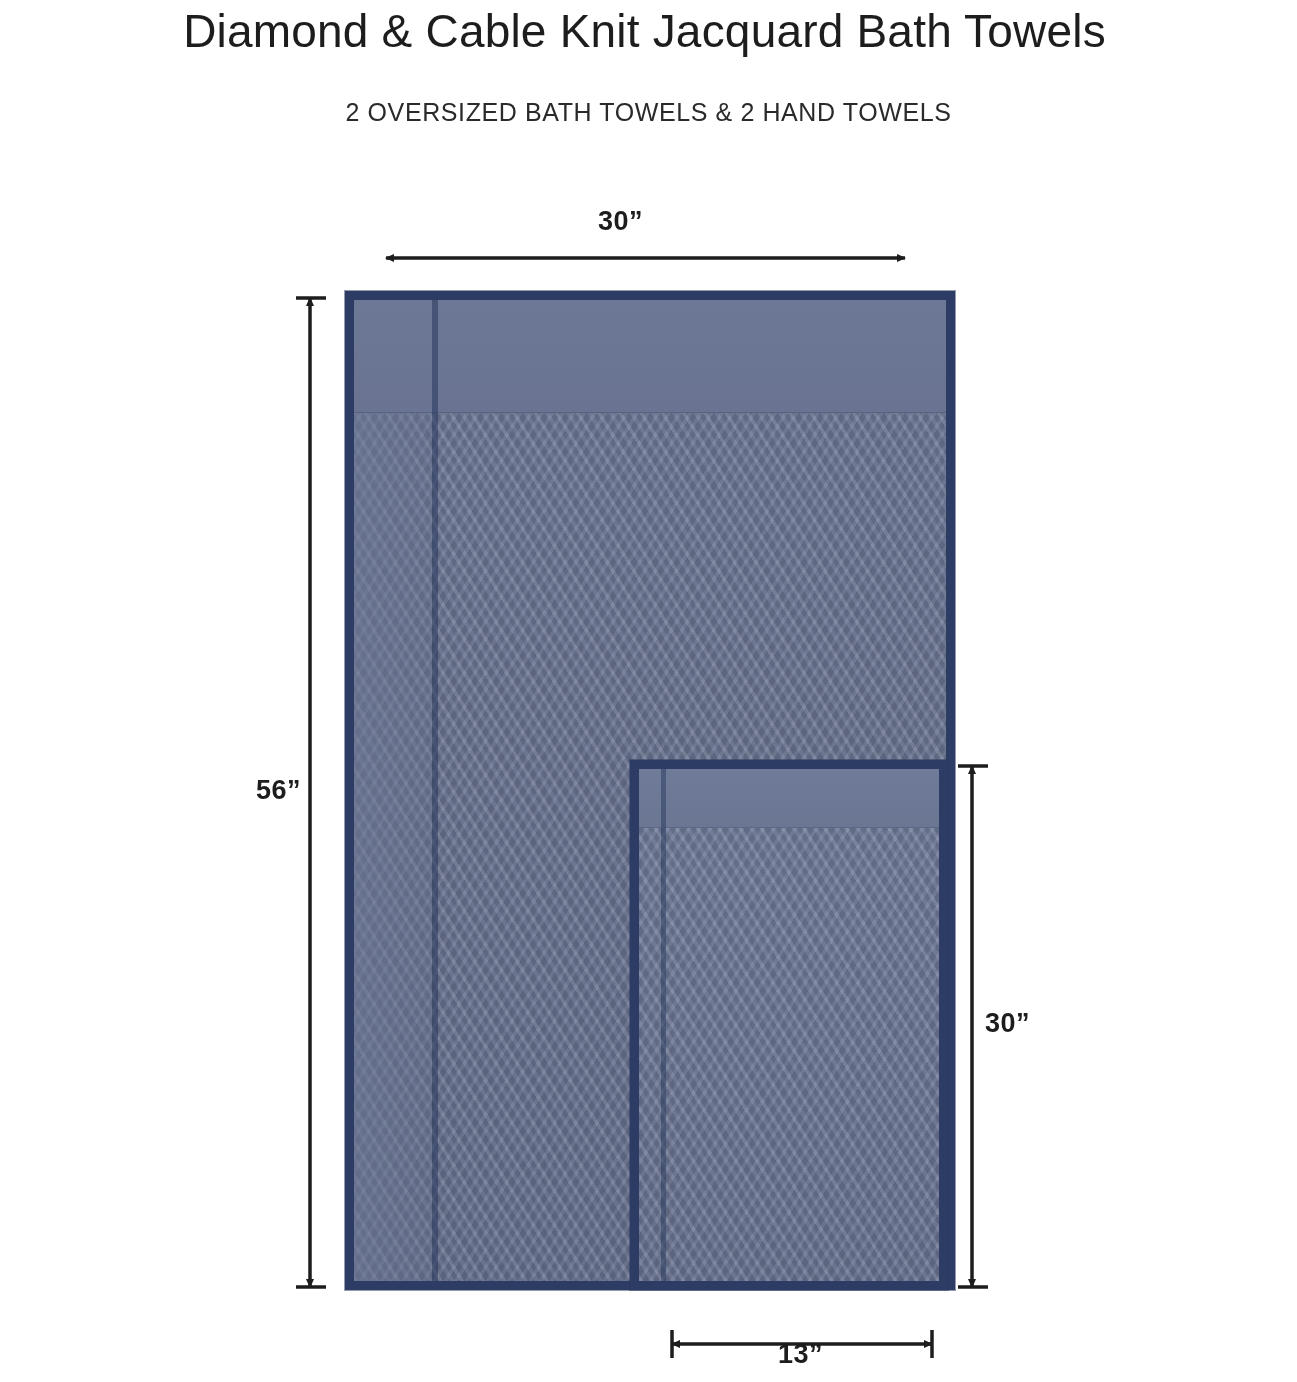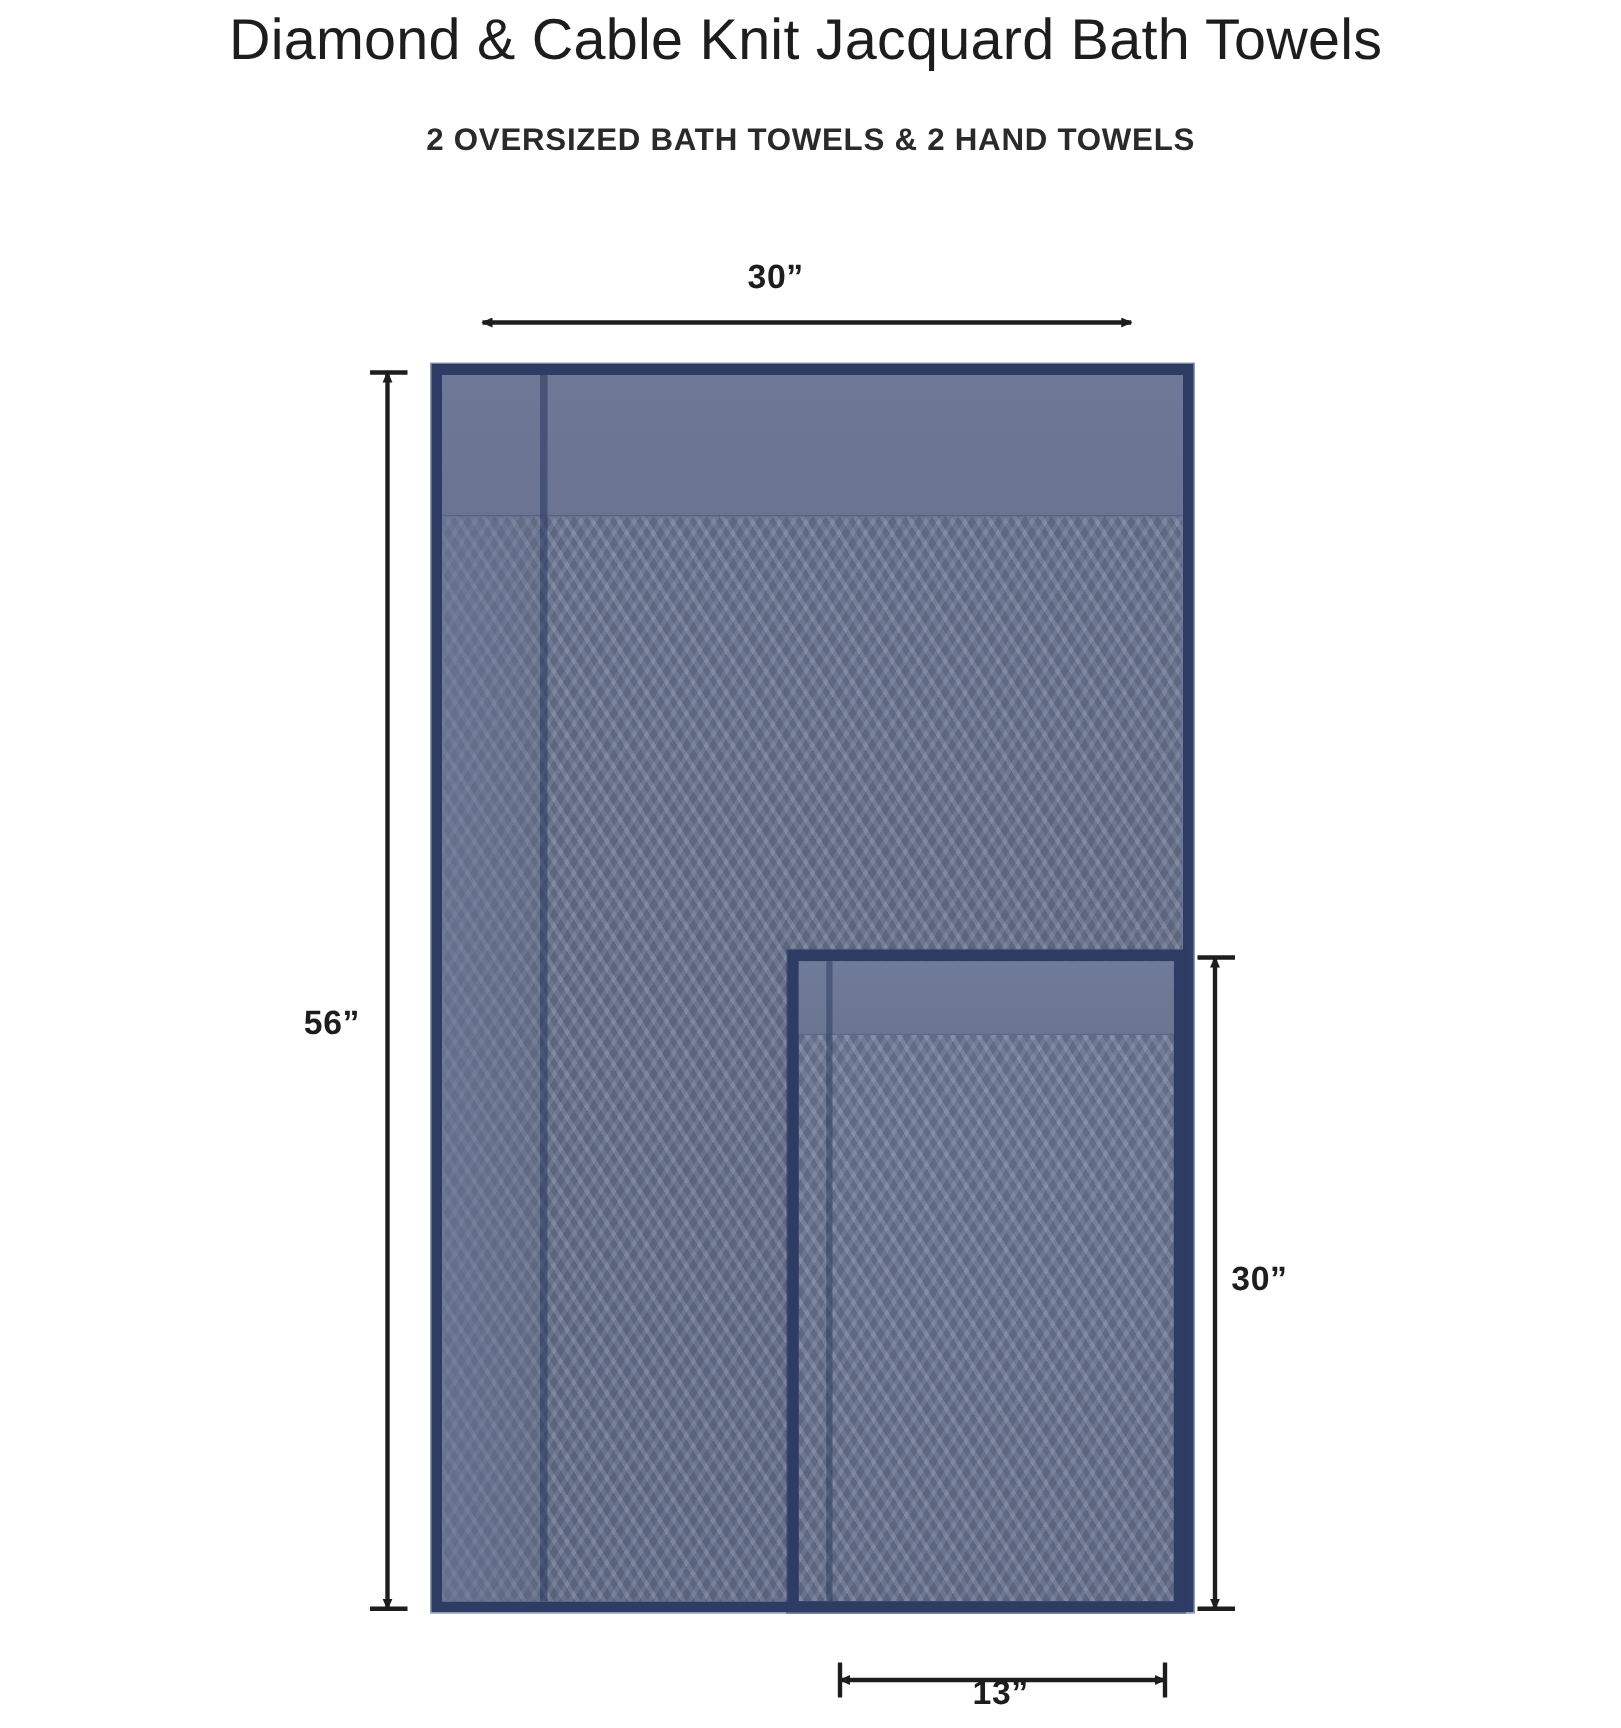--- a/index.html
+++ b/index.html
@@ -29,21 +29,21 @@
     color: #1d1d1d;
     white-space: nowrap;
   }
   #subtitle {
     position: absolute;
     top: 98px;
     left: 0;
     width: 1297px;
     text-align: center;
     font-size: 25px;
-    font-weight: 700;
+    font-weight: 400;
     letter-spacing: 0.6px;
     color: #2a2a2a;
     white-space: nowrap;
   }
 
   
   #diagram {
     position: absolute;
     top: 0;
     left: 0;
@@ -166,21 +166,21 @@
   
   .dim-label {
     position: absolute;
     font-size: 27px;
     font-weight: 700;
     color: #1d1d1d;
     letter-spacing: 0.5px;
     white-space: nowrap;
   }
   #dim-top-label { left: 598px; top: 206px; }
-  #dim-left-label { left: 243px; top: 775px; margin-top: 28px; }
+  #dim-left-label { left: 256px; top: 775px; }
   #dim-right-label { left: 985px; top: 1008px; }
   #dim-bottom-label { left: 778px; top: 1339px; }
 </style>
 </head>
 <body>
 
 <div id="title">Diamond &amp; Cable Knit Jacquard Bath Towels</div>
 <div id="subtitle">2 OVERSIZED BATH TOWELS &amp; 2 HAND TOWELS</div>
 
 <div id="diagram">

